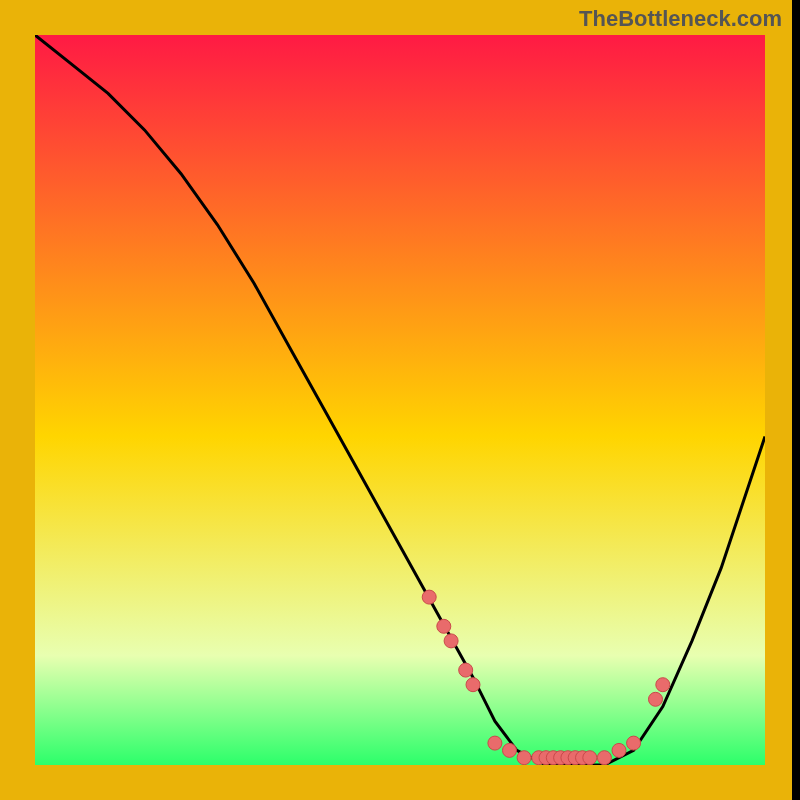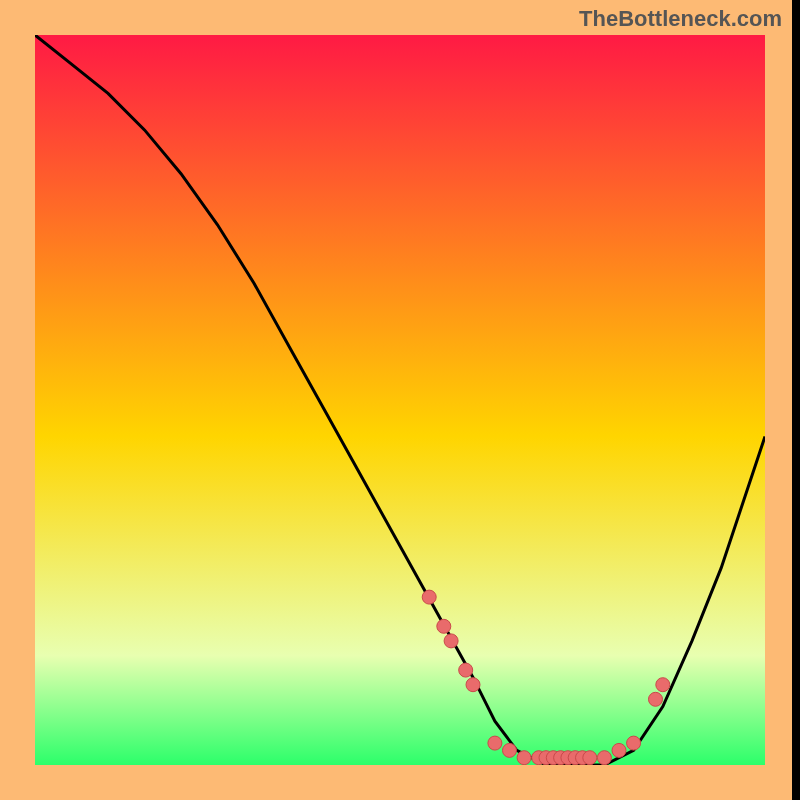--- a/index.html
+++ b/index.html
@@ -7,21 +7,21 @@
     padding: 0;
     background: #000;
     width: 800px;
     height: 800px;
     overflow: hidden;
     font-family: Arial, Helvetica, sans-serif;
   }
   .outer {
     width: 792px;
     height: 800px;
-    background: #fdba74;
+    background: #eab308;
     position: relative;
   }
   .watermark {
     position: absolute;
     top: 6px;
     right: 10px;
     color: #555;
     font-size: 22px;
     font-weight: bold;
     z-index: 10;

